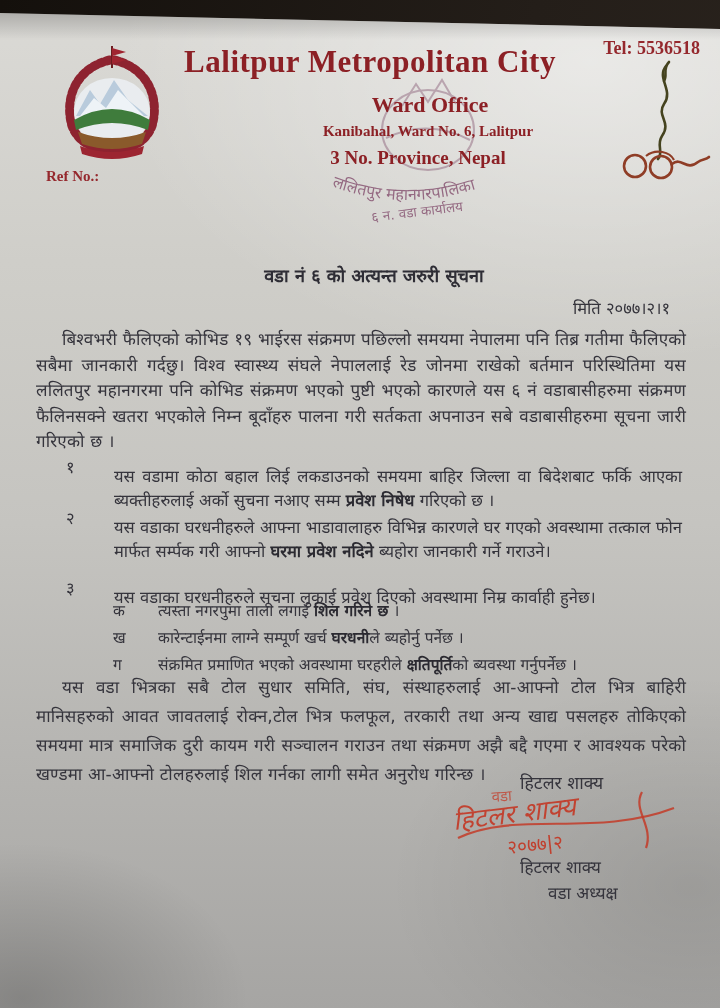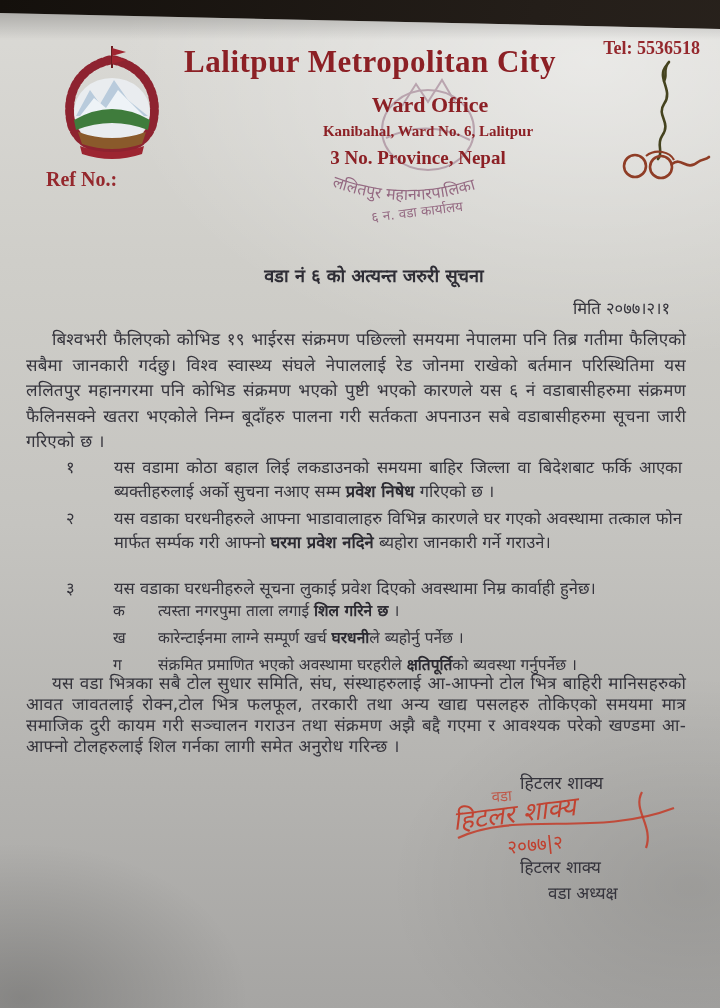--- a/index.html
+++ b/index.html
@@ -23,36 +23,36 @@
     background:linear-gradient(180deg,rgba(0,0,0,.30),rgba(0,0,0,0));
     pointer-events:none;
   }
   
   .hdr{font-family:"Liberation Serif",serif;color:#8c2025;font-weight:bold;position:absolute;white-space:nowrap;}
   .hdr-title{left:0;right:0;top:44px;text-align:center;font-size:31px;transform:translateX(10px);letter-spacing:.5px;}
   .hdr-sub{left:0;right:0;top:92px;text-align:center;font-size:22px;transform:translateX(70px);}
   .hdr-addr1{left:0;right:0;top:123px;text-align:center;font-size:15px;transform:translateX(68px);}
   .hdr-addr2{left:0;right:0;top:147px;text-align:center;font-size:19px;transform:translateX(58px);}
   .hdr-tel{right:20px;top:38px;font-size:18px;color:#95282d;}
-  .hdr-ref{left:46px;top:168px;font-size:20px;color:#95282d;}
+  .hdr-ref{left:46px;top:168px;font-size:15px;color:#95282d;}
   .emblem{position:absolute;left:56px;top:44px;}
   .stamp{position:absolute;left:316px;top:74px;}
   .doodle{position:absolute;left:612px;top:58px;}
   
   .dv{color:#35343c;}
   .notice-title{position:absolute;left:0;right:0;top:263px;text-align:center;transform:translateX(14px);
     font-size:18px;font-weight:bold;color:#2e2d35;}
   .notice-date{position:absolute;right:50px;top:296px;font-size:16.5px;text-align:right;}
-  .para{position:absolute;left:26px;right:34px;font-size:17px;line-height:25.5px;
+  .para{position:absolute;left:36px;right:34px;font-size:17px;line-height:25.5px;
     text-align:justify;text-indent:26px;letter-spacing:.2px;}
   .para-intro{top:327px;}
-  .para-close{top:673px;line-height:21px;}
+  .para-close{top:673px;line-height:29px;}
   .item{position:absolute;left:66px;right:38px;display:flex;font-size:16.5px;line-height:24px;}
   .item .num{flex:0 0 48px;}
-  .item .txt{flex:1;text-align:justify;}
+  .item .txt{flex:1;text-align:justify;margin-top:9px;}
   .item-1{top:456px;}
   .item-2{top:507px;}
   .item-3{top:577px;}
   .sub{position:absolute;left:113px;right:22px;display:flex;font-size:15.5px;line-height:24px;}
   .sub .num{flex:0 0 45px;}
   .sub .txt{flex:1;white-space:nowrap;}
   .sub-1{top:599px;}
   .sub-2{top:626px;}
   .sub-3{top:653px;}
   .b{font-weight:bold;color:#2b2a31;}

